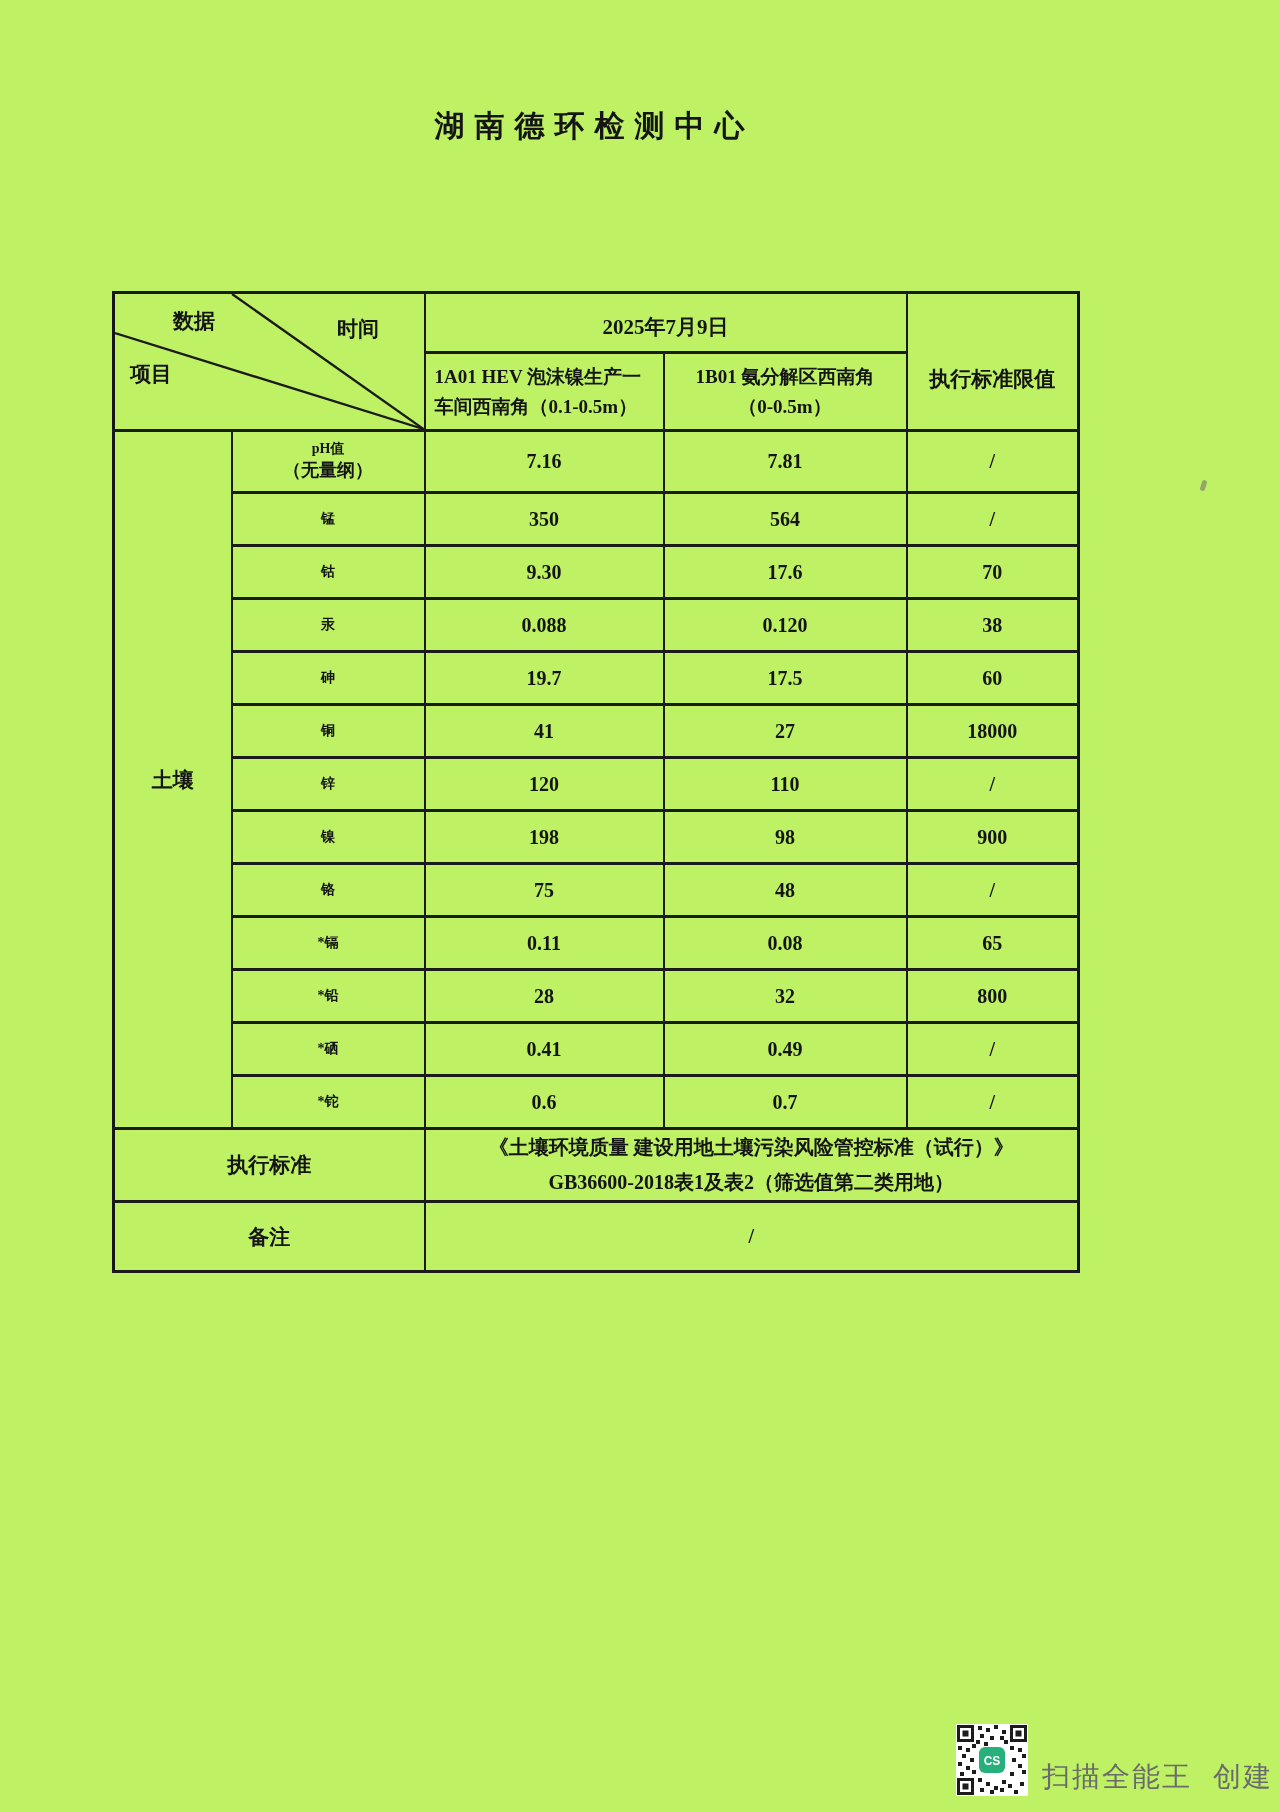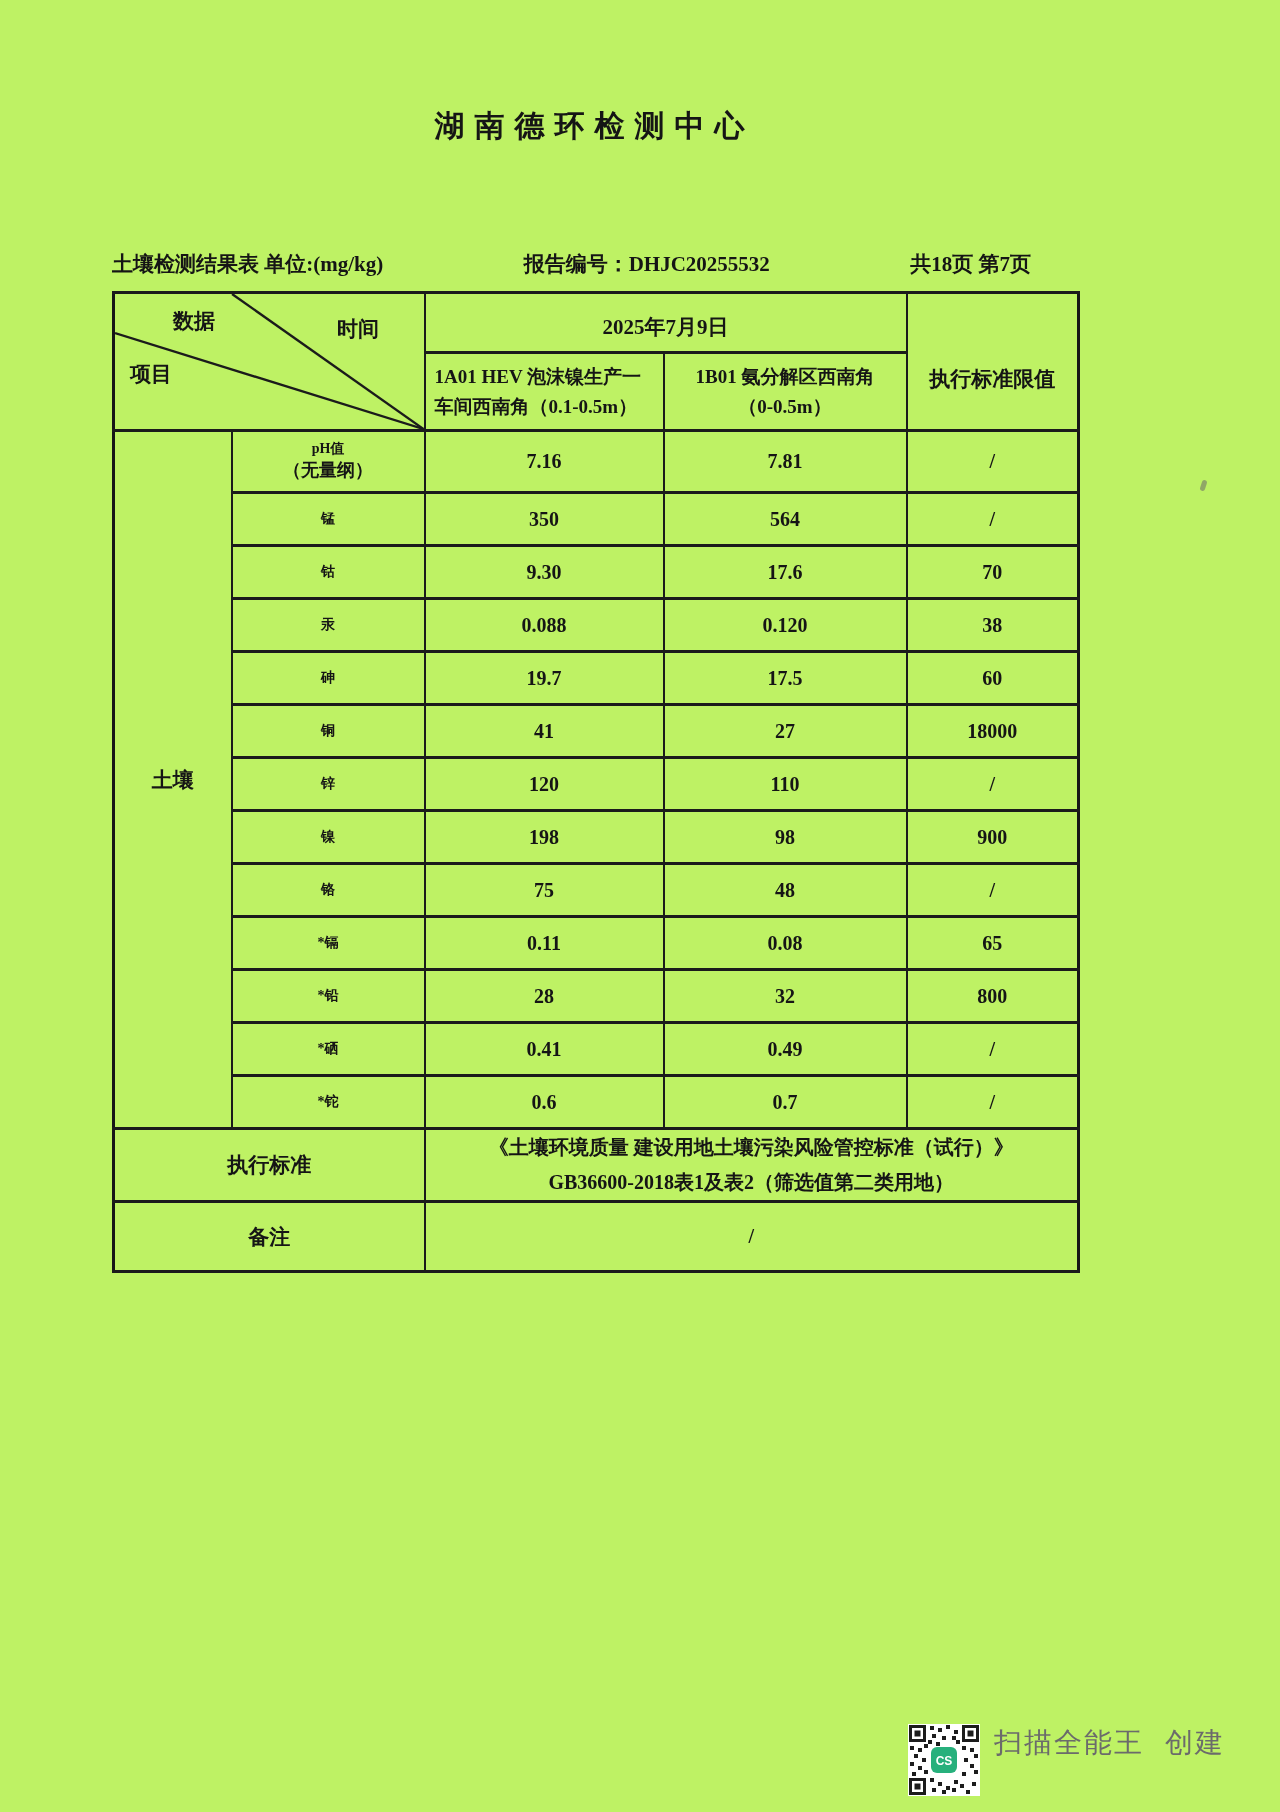--- a/index.html
+++ b/index.html
@@ -63,45 +63,40 @@
   td.sample-left { text-align: left; padding-left: 9px; }
   td.category-cell { font-size: 21px; }
   .item-main { font-size: 14px; line-height: 1.2; }
   .item-sub { font-size: 18px; line-height: 1.2; margin-top: 2px; }
   td.val-cell { font-size: 20px; }
   td.std-label-cell, td.note-label-cell { font-size: 21px; }
   td.std-value-cell { font-size: 20px; line-height: 1.75; margin-left: 32px; }
   td.note-value-cell { font-size: 20px; }
 
   .scan-footer {
-    position: absolute; left: 908px; top: 1724px;
-    display: flex; align-items: flex-start; gap: 14px;
+    position: absolute; left: 956px; top: 1724px;
+    display: flex; align-items: flex-end; gap: 14px;
   }
   .scanner-text {
     font-size: 28px; color: #6b6b6b; letter-spacing: 2px;
     word-spacing: 12px; white-space: nowrap;
   }
   .scan-artifact {
     position: absolute; left: 1201px; top: 480px;
     width: 5px; height: 11px; background: #6a6a6a;
     border-radius: 3px; transform: rotate(18deg); opacity: 0.55;
   }
 </style>
 </head>
 <body>
 
 <div class="page">
 
   <div class="doc-title">湖南德环检测中心</div>
 
-  <div class="meta-row">
-    <span>土壤检测结果表 单位:(mg/kg)</span>
-    <span>报告编号：DHJC20255532</span>
-    <span>共18页 第7页</span>
-  </div>
 
   <table class="report-table">
     <colgroup>
       <col style="width:118px">
         <col style="width:193px">
         <col style="width:239px">
         <col style="width:243px">
         <col style="width:172px">
     </colgroup>
     <tbody>

